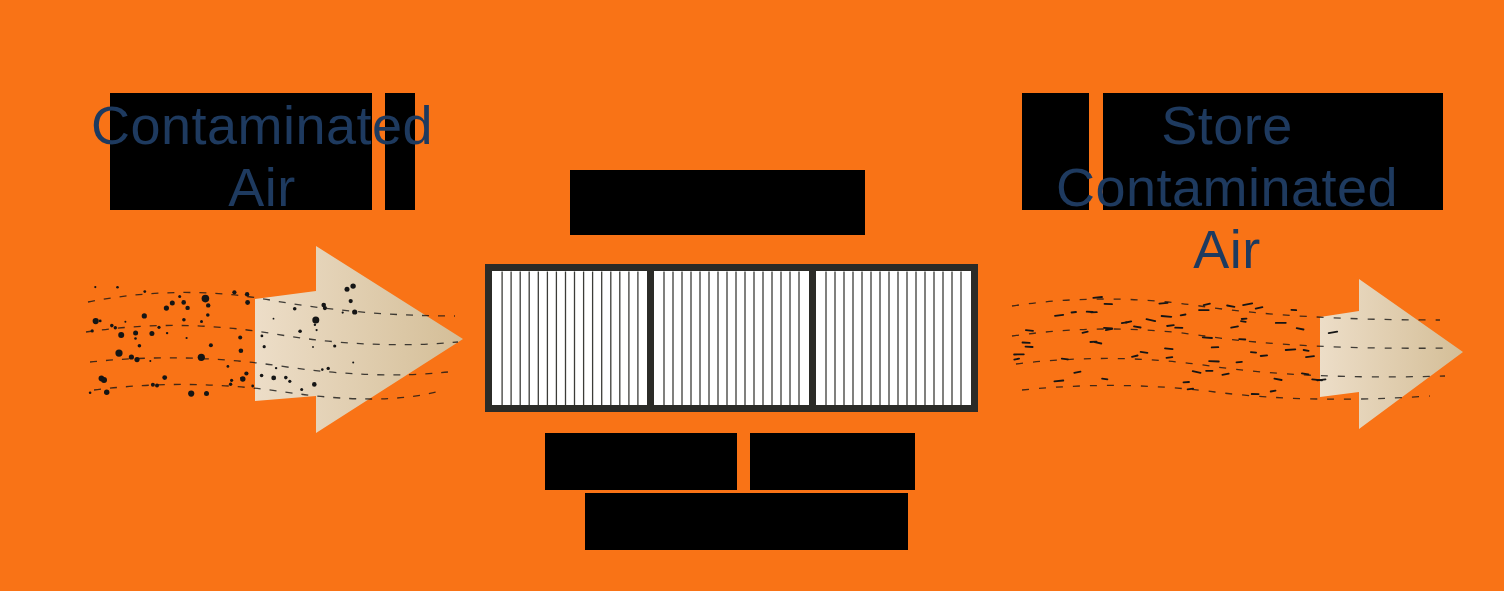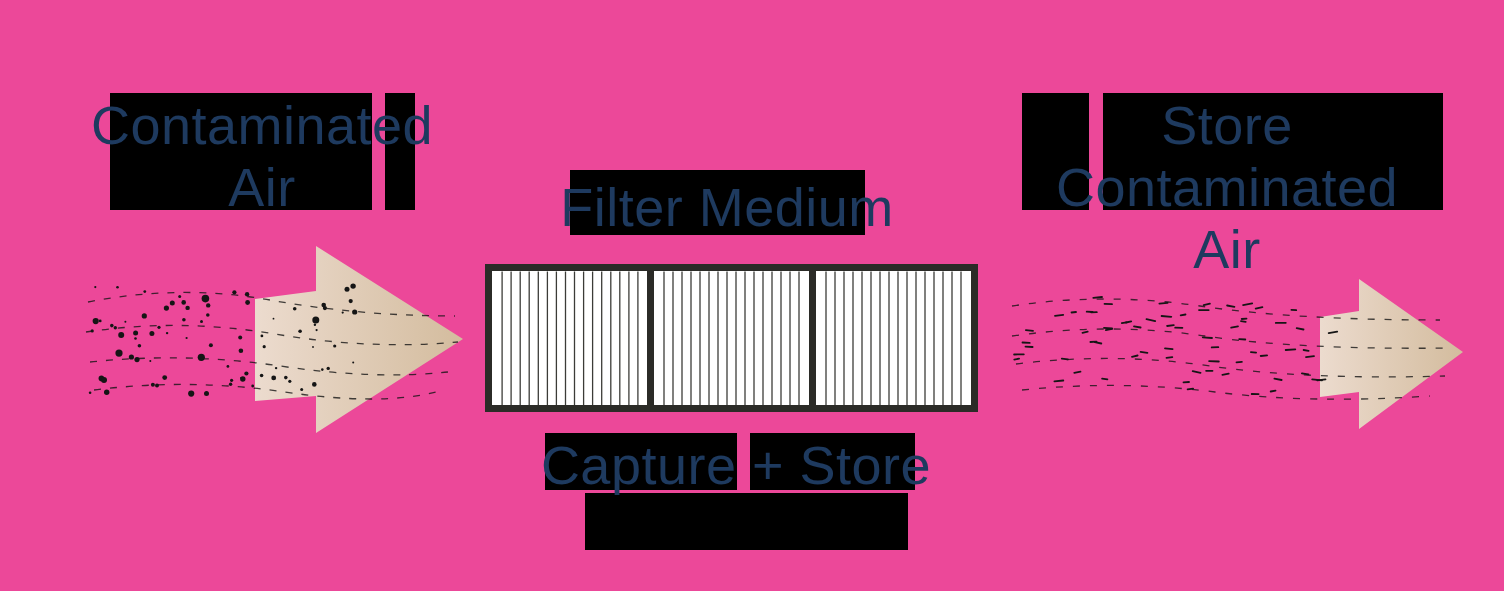--- a/index.html
+++ b/index.html
@@ -1,17 +1,17 @@
 <!DOCTYPE html>
 <html style="--label-text: #1e3a5f; --backdrop: #000000;"><head>
 <meta charset="utf-8">
 <style>
   html,body{margin:0;padding:0;background:#ffffff;}
   .stage{
-    position:relative;width:1504px;height:591px;background:#ec4899;overflow:hidden;
+    position:relative;width:1504px;height:591px;background:#f97316;overflow:hidden;
     font-family:"Liberation Sans","DejaVu Sans",sans-serif;
   }
   .backdrop{position:absolute;background:var(--backdrop,#000);z-index:1;}
   #bx-ca-a{left:110px;top:93px;width:262px;height:117px;}
   #bx-ca-b{left:385px;top:93px;width:30px;height:117px;}
   #bx-fm  {left:570px;top:170px;width:295px;height:65px;}
   #bx-cs-a{left:545px;top:433px;width:192px;height:57px;}
   #bx-cs-b{left:750px;top:433px;width:165px;height:57px;}
   #bx-cs-c{left:585px;top:493px;width:323px;height:57px;}
   #bx-lc-a{left:1022px;top:93px;width:67px;height:117px;}
@@ -269,26 +269,22 @@
         <line x1="1236.5" y1="362.3" x2="1241.9" y2="361.8" stroke="#151515" stroke-width="1.8" stroke-linecap="round"></line>
         <line x1="1146.5" y1="319.2" x2="1155.2" y2="321.1" stroke="#151515" stroke-width="1.8" stroke-linecap="round"></line>
       </g>
     </svg>
 
   <div class="lbl" id="lbl-ca">
     <div>Contaminated</div>
     <div>Air</div>
   </div>
 
-  <div class="lbl" id="lbl-fm">
-    <div>Filter Medium</div>
-  </div>
 
   <div class="lbl" id="lbl-cs">
-    <div>Capture + Store</div>
   </div>
 
   <div class="lbl" id="lbl-lc">
     <div>Store Contaminated</div>
     <div>Air</div>
   </div>
 
 </div>
 
 </body></html>

